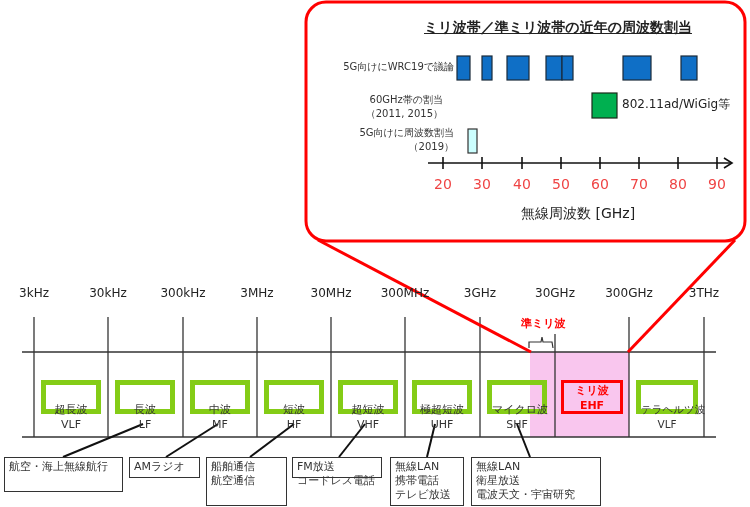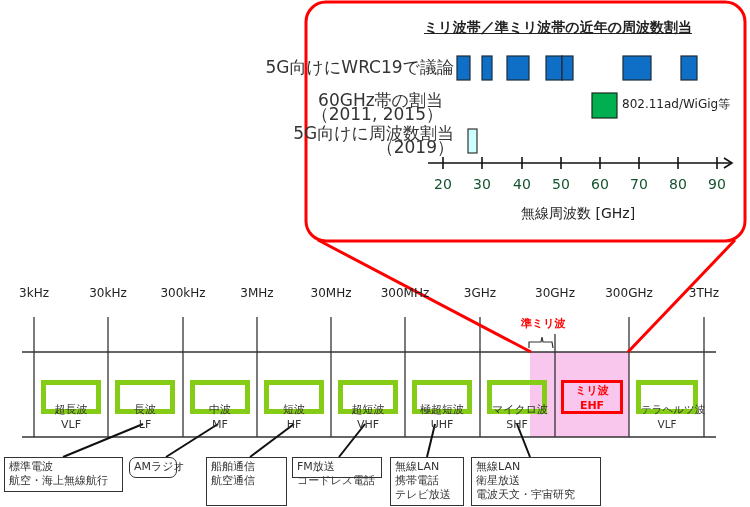--- a/index.html
+++ b/index.html
@@ -8,22 +8,22 @@
   svg.overlay { position: absolute; left: 0; top: 0; width: 750px; height: 507px; }
   .freq-label { position: absolute; top: 286px; font-size: 12px; color: #222; transform: translateX(-50%); white-space: nowrap; }
   .band-box { position: absolute; top: 380px; height: 34px; width: 60px; border: 5px solid #84cc16; background: #fff;
               font-size: 11px; line-height: 15px; text-align: center; box-sizing: border-box; padding-top: 17px; color: #333; white-space: nowrap; overflow: visible; }
   .band-box.ehf { border: 3px solid #ff0000; color: #ff0000; font-weight: bold; background: transparent; padding-top: 0; }
   .band-box span { display: block; }
   .app-box { position: absolute; top: 457px; border: 1px solid #333; background: #fff; font-size: 11px; line-height: 14px;
              padding: 2px 4px; box-sizing: border-box; color: #333; white-space: nowrap; }
   .app-box span { display: block; }
   .chart-title { position: absolute; left: 424px; top: 19px; font-size: 14px; font-weight: bold; text-decoration: underline; color: #222; white-space: nowrap; }
-  .row-label { position: absolute; font-size: 17px; line-height: 14px; text-align: right; color: #333; white-space: nowrap; }
-  .tick-label { position: absolute; top: 176px; font-size: 14px; transform: translateX(-50%); color: #14532d; }
+  .row-label { position: absolute; font-size: 10px; line-height: 14px; text-align: right; color: #333; white-space: nowrap; }
+  .tick-label { position: absolute; top: 176px; font-size: 14px; transform: translateX(-50%); color: #ef4444; }
   .axis-title { position: absolute; left: 521px; top: 205px; font-size: 14px; color: #222; white-space: nowrap; }
   .wigig-label { position: absolute; left: 622px; top: 96px; font-size: 12px; color: #222; white-space: nowrap; }
   .quasi-label { position: absolute; left: 521px; top: 316px; font-size: 11px; font-weight: bold; color: #ff0000; white-space: nowrap; }
 </style>
 </head>
 <body>
 
 <svg class="overlay" viewBox="0 0 750 507">
 
   <rect x="530" y="352" width="25" height="85" fill="#f9c6ee"></rect>
@@ -157,24 +157,23 @@
 <div class="band-box ehf" style="left:561px; width:62px;">
   <span>ミリ波</span>
   <span>EHF</span>
 </div>
 <div class="band-box" style="left:636px; width:62px; font-size:10.5px;">
   <span>テラヘルツ波</span>
   <span>VLF</span>
 </div>
 
 <div class="app-box" style="left:4px; width:119px; height:35px;">
-  <span>標準電波</span>
   <span>航空・海上無線航行</span>
 </div>
-<div class="app-box" style="left:129px; width:48px; height:21px;border-radius:7px;">
+<div class="app-box" style="left:129px; width:71px; height:21px;">
   <span>AMラジオ</span>
 </div>
 <div class="app-box" style="left:206px; width:81px; height:49px;">
   <span>船舶通信</span>
   <span>航空通信</span>
 </div>
 <div class="app-box" style="left:292px; width:90px; height:21px;">
   <span>FM放送</span>
   <span>コードレス電話</span>
 </div>

